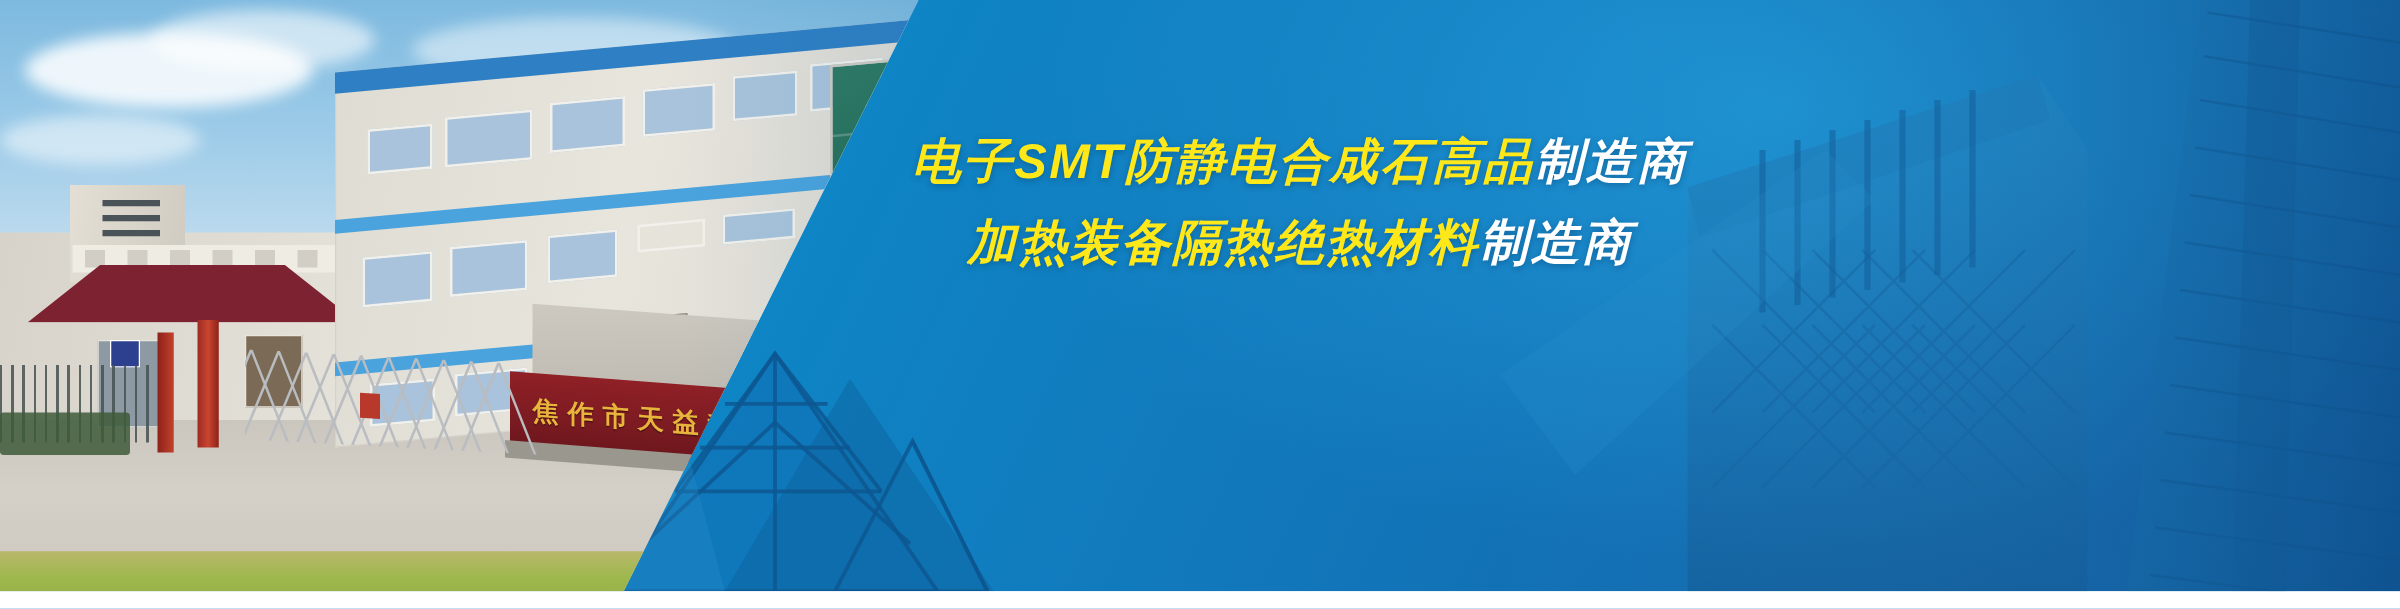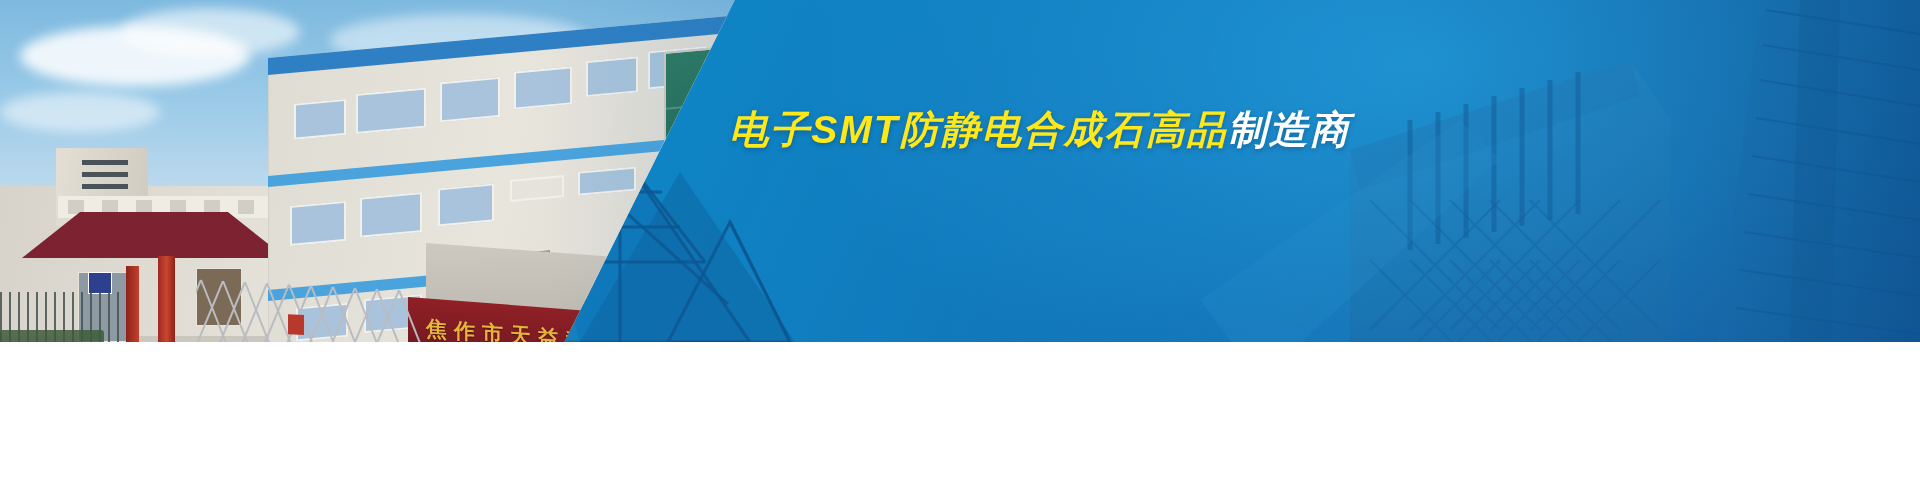--- a/index.html
+++ b/index.html
@@ -1,21 +1,21 @@
 <!DOCTYPE html>
 <html><head>
 <meta charset="utf-8">
 <style>
   html,body{margin:0;padding:0;background:#fff;}
   body{font-family:"Liberation Sans","DejaVu Sans",sans-serif;}
 
   #banner{
     position:relative;
     width:1920px;
-    height:342px;
+    height:473px;
     overflow:hidden;
     background:#0b7fc4;
   }
 
   
   .blue-base{
     position:absolute; inset:0;
     background:
       radial-gradient(ellipse 900px 520px at 74% 18%, #1d94d4 0%, rgba(29,148,212,0) 70%),
       linear-gradient(115deg,#0a84c8 0%, #0e86c6 32%, #1274b8 62%, #14599e 100%);
@@ -344,17 +344,20 @@
       <div class="photo-grade"></div>
     </div>
   </div>
 
   <div class="copy">
 
     <div class="line l1">
       <span class="hl">电子SMT防静电合成石高品</span><span class="wt">制造商</span>
     </div>
 
+    <div class="line l2">
+      <span class="hl">加热装备隔热绝热材料</span><span class="wt">制造商</span>
+    </div>
 
 
   </div>
 
 </div>
 
 </body></html>

